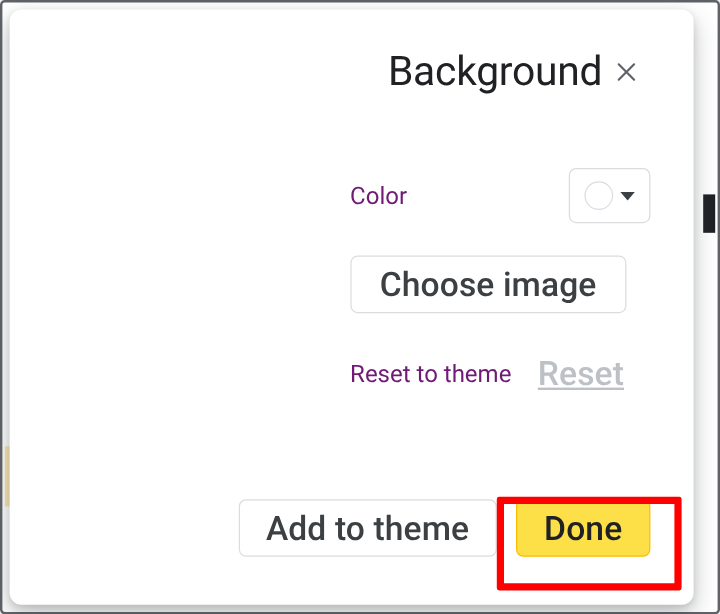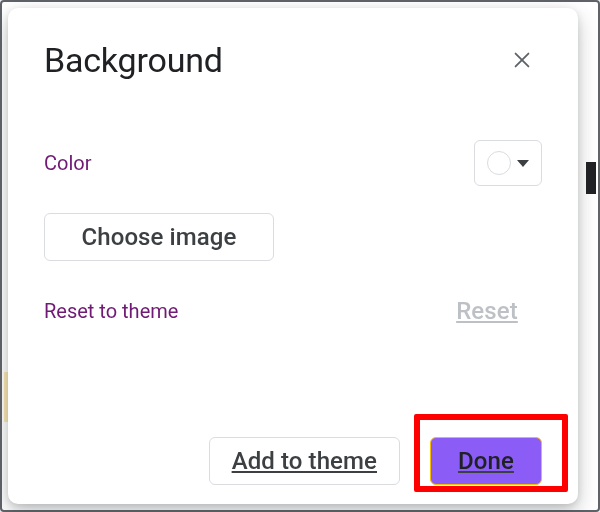--- a/index.html
+++ b/index.html
@@ -33,23 +33,24 @@
     height: 50px;
     background: #fce8b2;
   }
 
   .dialog {
     position: absolute;
     left: 8px; top: 8px; right: 22px; bottom: 8px;
     background: #ffffff;
     border-radius: 10px;
     box-shadow: 0 8px 20px rgba(60,64,67,.3), 0 2px 6px rgba(60,64,67,.15);
-    padding: 32px 36px 19px 36px;
+    padding: 32px 36px 40px 36px;
     display: flex;
     flex-direction: column;
+    align-items: flex-end;
   }
 
   .title-row {
     display: flex;
     align-items: center;
     justify-content: space-between;
     margin-bottom: 46px;
   }
   .title {
     font-family: "Google Sans", "Product Sans", Roboto, Arial, sans-serif;
@@ -104,21 +105,21 @@
   }
   .caret {
     width: 0; height: 0;
     border-left: 6px solid transparent;
     border-right: 6px solid transparent;
     border-top: 7px solid #3c4043;
   }
 
   .btn {
     font-family: "Google Sans", Roboto, Arial, sans-serif;
-    font-size: 24px;
+    font-size: 28px;
     font-weight: 500;
     color: #3c4043;
     background: #ffffff;
     border: 1px solid #dadce0;
     border-radius: 6px;
     padding: 0 22px;
     height: 48px;
     cursor: pointer;
     display: inline-flex;
     align-items: center;
@@ -128,33 +129,32 @@
   .btn-wide { min-width: 230px; }
   .btn-disabled {
     color: #bdc1c6;
     border: none;
     background: transparent;
     cursor: default;
     min-width: 110px;
     text-decoration: underline;
   }
   .btn-primary {
-    background: #8b5cf6;
+    background: #fde047;
     border-color: #fbbc04;
     color: #202124;
     min-width: 112px;
   }
 
   .actions-row {
     display: flex;
     justify-content: flex-end;
     align-items: center;
-    gap: 30px;
+    gap: 16px;
     margin-top: 20px;
-    text-decoration: underline;
   }
 
   .highlight-box {
     position: absolute;
     right: 10px;
     bottom: 12px;
     width: 154px;
     height: 78px;
     border: 6px solid #ff0000;
     border-radius: 2px;

